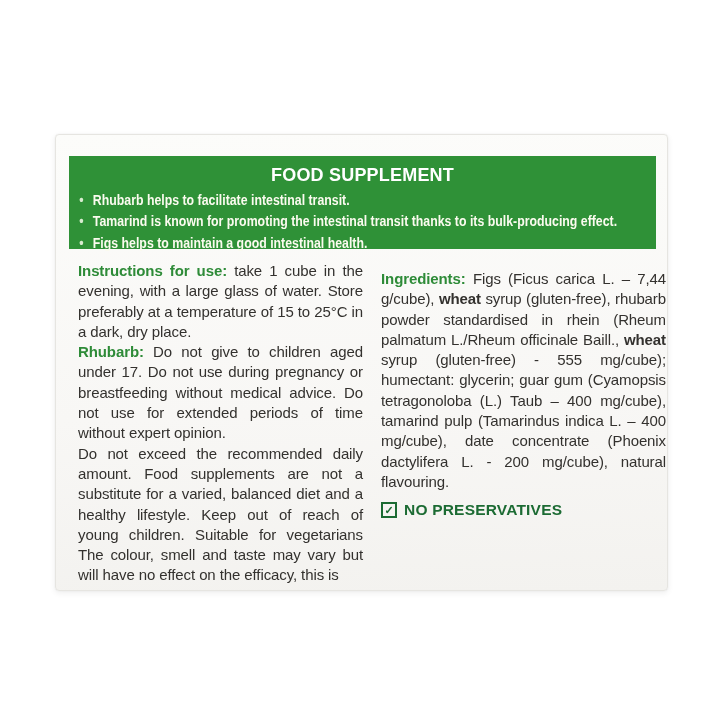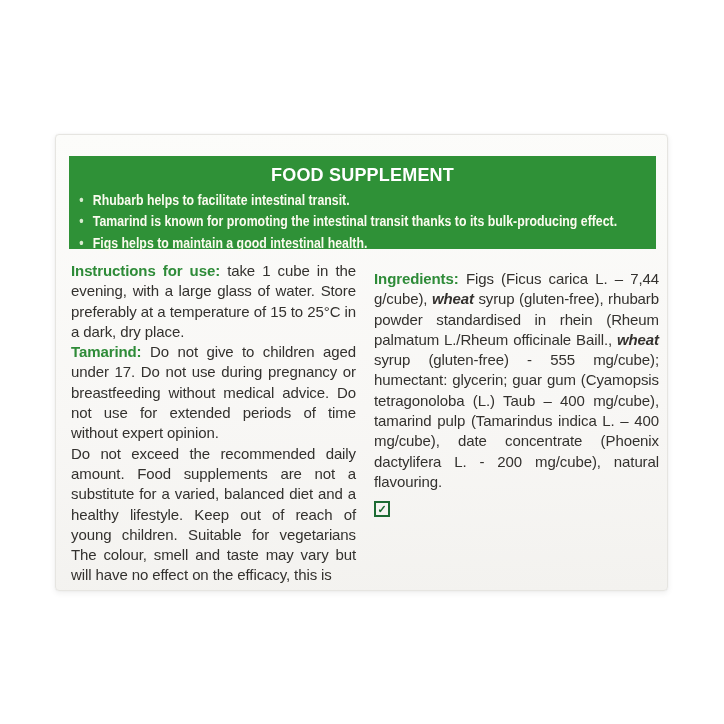--- a/index.html
+++ b/index.html
@@ -53,37 +53,37 @@
     font-weight: bold;
     font-size: 14.5px;
     line-height: 21.3px;
     color: #fbfbef;
     white-space: nowrap;
   }
   .bullet-dot { display: inline-block; width: 16px; color: #d9ecd0; }
   
   .cols {
     position: absolute;
-    left: 15px; top: 126px;
+    left: 22px; top: 126px;
     width: 588px;
     display: flex;
     gap: 18px;
   }
   .col { width: 286px; }
   .para {
     margin: 0;
     text-align: justify;
     font-size: 15px;
     line-height: 20.3px;
     color: #33312e;
     letter-spacing: -0.1px;
   }
   .para.gap { margin-top: 8px; }
   .seg-lead { font-weight: bold; color: var(--lead-green, #2e8b38); }
-  .seg-bold { font-weight: bold; font-style: italic; }
+  .seg-bold { font-weight: bold; }
   .seg-body { font-weight: normal; }
   
   .np-row {
     margin-top: 9px;
     display: flex;
     align-items: center;
     gap: 7px;
   }
   .np-check {
     width: 12px; height: 12px;
@@ -113,29 +113,30 @@
       <div class="band-bullets">
           <div class="bullet-line"><span class="bullet-dot">•</span><span>Rhubarb helps to facilitate intestinal transit.</span></div>
           <div class="bullet-line"><span class="bullet-dot">•</span><span>Tamarind is known for promoting the intestinal transit thanks to its bulk-producing effect.</span></div>
           <div class="bullet-line"><span class="bullet-dot">•</span><span>Figs helps to maintain a good intestinal health.</span></div>
         </div>
     </div>
 
     <div class="cols">
       <div class="col">
           <p class="para"><span class="seg-lead">Instructions for use:</span><span class="seg-body"> take 1 cube in the evening, with a large glass of water. Store preferably at a temperature of 15 to 25°C in a dark, dry place.</span></p>
-          <p class="para"><span class="seg-lead">Tamarind:</span><span class="seg-body"> Do not give to children aged under 17. Do not use during pregnancy or breastfeeding without medical advice. Do not use for extended periods of time without expert opinion.</span></p>
+          <p class="para"><span class="seg-lead">Rhubarb:</span><span class="seg-body"> Do not give to children aged under 17. Do not use during pregnancy or breastfeeding without medical advice. Do not use for extended periods of time without expert opinion.</span></p>
           <p class="para"><span class="seg-body">Do not exceed the recommended daily amount. Food supplements are not a substitute for a varied, balanced diet and a healthy lifestyle. Keep out of reach of young children. Suitable for vegetarians The colour, smell and taste may vary but will have no effect on the efficacy, this is</span></p>
         </div>
 
       <div class="col">
         <div>
             <p class="para gap"><span class="seg-lead">Ingredients:</span><span class="seg-body"> Figs (Ficus carica L. – 7,44 g/cube), </span><span class="seg-bold">wheat</span><span class="seg-body"> syrup (gluten-free), rhubarb powder standardised in rhein (Rheum palmatum L./Rheum officinale Baill., </span><span class="seg-bold">wheat</span><span class="seg-body"> syrup (gluten-free) - 555 mg/cube); humectant: glycerin; guar gum (Cyamopsis tetragonoloba (L.) Taub – 400 mg/cube), tamarind pulp (Tamarindus indica L. – 400 mg/cube), date concentrate (Phoenix dactylifera L. - 200 mg/cube), natural flavouring.</span></p>
           </div>
 
         <div class="np-row">
           <span class="np-check">✓</span>
+          <span class="np-label">NO PRESERVATIVES</span>
         </div>
       </div>
     </div>
 
   </div>
 </div>
 
 </body></html>

